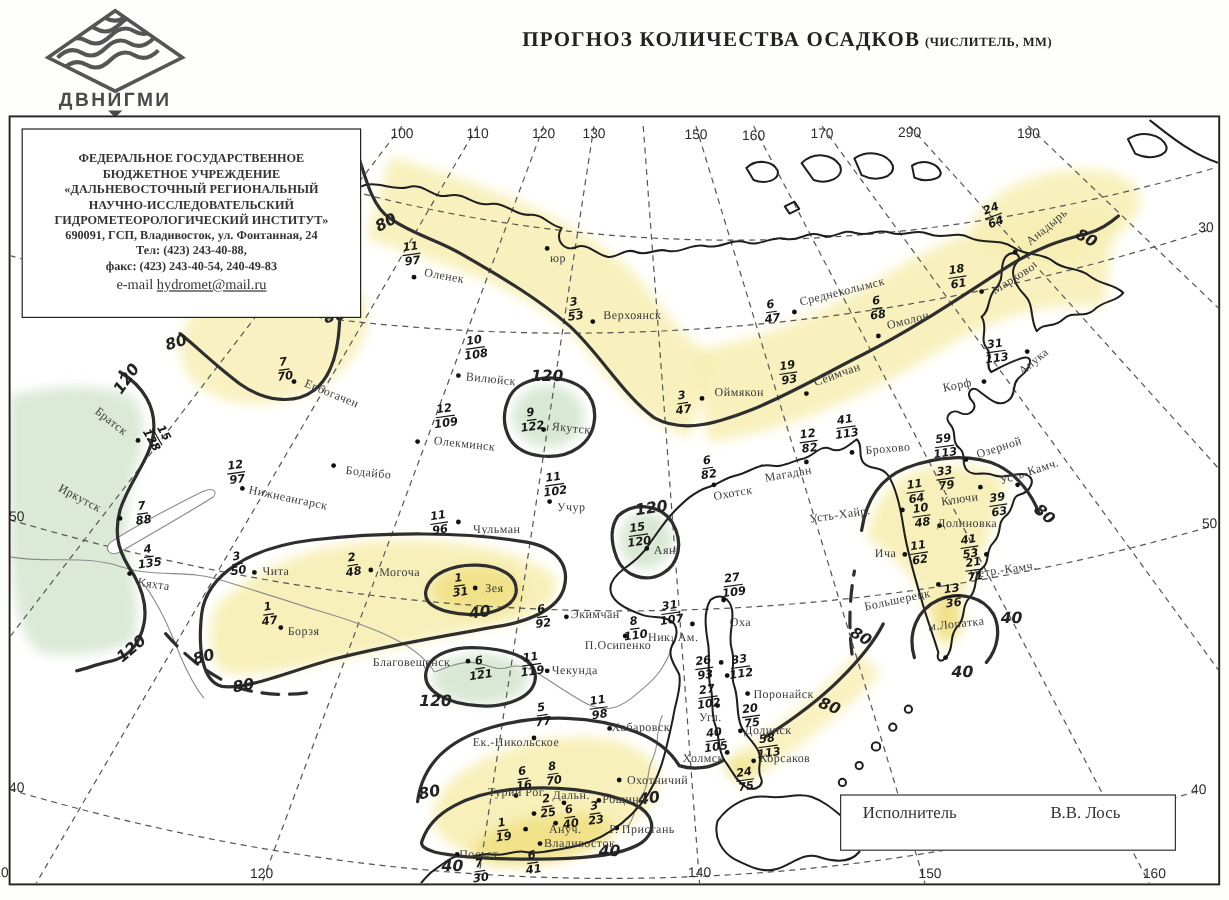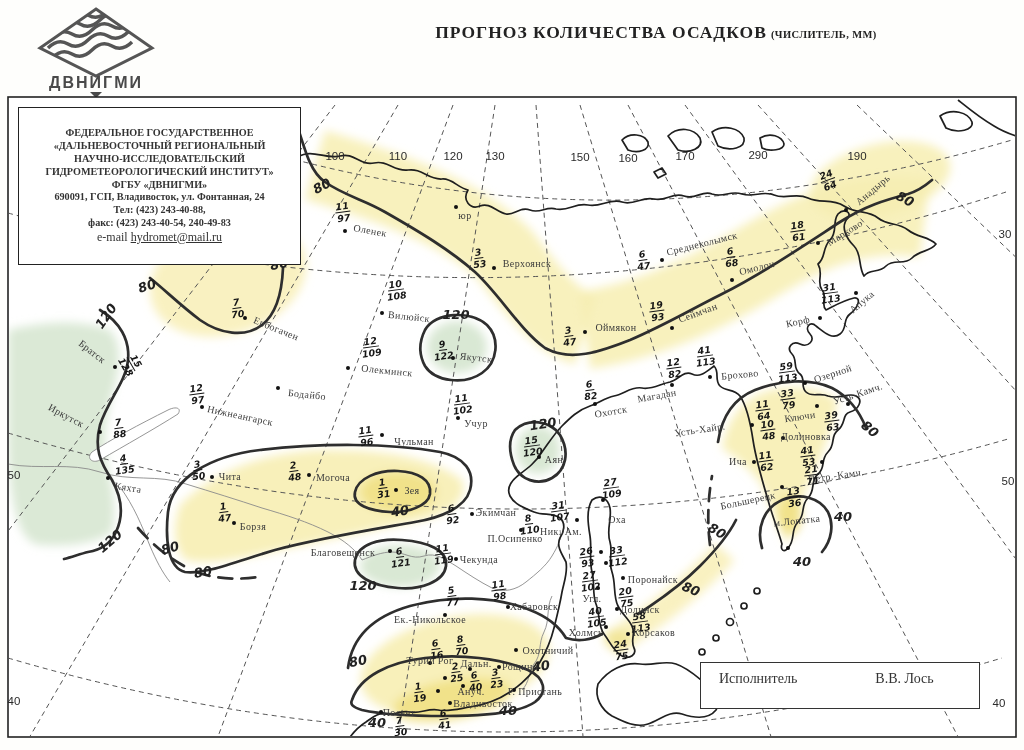--- a/index.html
+++ b/index.html
@@ -20,21 +20,21 @@
   #infobox .em{font:12px "Liberation Serif",serif;color:#333;}
   #infobox .em u{text-decoration:underline;}
   
   #execbox{position:absolute;left:700px;top:662px;width:280px;height:47px;border:1.4px solid #333;
            background:#fff;z-index:5;display:flex;align-items:flex-start;padding-top:8px;box-sizing:border-box;}
   #execbox span{font:14px "Liberation Serif",serif;color:#333;}
   #execbox .e1{margin-left:18px;}
   #execbox .e2{margin-left:78px;}
   
   .grid-label{position:absolute;transform:translate(-50%,-50%);font:11.5px "Liberation Sans",sans-serif;
-              color:#2b2b2b;z-index:4;white-space:nowrap;margin-top:44px;}
+              color:#2b2b2b;z-index:4;white-space:nowrap;}
   .iso-label{position:absolute;transform:translate(-50%,-50%);font:italic bold 13px "DejaVu Sans",sans-serif;
              color:#222;z-index:4;white-space:nowrap;}
   .st-label{position:absolute;transform:translate(-50%,-50%);font:10px/10px "Liberation Serif",serif;
             letter-spacing:.4px;color:#3c3c3c;z-index:4;white-space:nowrap;}
   .st-dot{position:absolute;width:4px;height:4px;border-radius:50%;background:#111;z-index:4;
           transform:translate(-50%,-50%);}
   .frac{position:absolute;transform:translate(-50%,-50%);text-align:center;z-index:4;
         font:italic bold 9.5px/9px "DejaVu Sans",sans-serif;color:#161616;white-space:nowrap;}
   .frac .n{display:inline-block;border-bottom:1.1px solid #161616;padding:0 1px 1px 1px;}
   .frac .d{display:block;padding-top:1px;}
@@ -160,24 +160,24 @@
         <path d="M196,572 C218,580 242,580 264,576" stroke-dasharray="14,9"></path>
       </g>
     </g>
 
     <rect x="8" y="97" width="1008" height="640" fill="none" stroke="#222" stroke-width="1.6"></rect>
   </svg>
 
   <div id="infobox">
     <div id="info-lines">
         <div class="il">ФЕДЕРАЛЬНОЕ ГОСУДАРСТВЕННОЕ</div>
+        <div class="il">БЮДЖЕТНОЕ УЧРЕЖДЕНИЕ</div>
         <div class="il">«ДАЛЬНЕВОСТОЧНЫЙ РЕГИОНАЛЬНЫЙ</div>
         <div class="il">НАУЧНО-ИССЛЕДОВАТЕЛЬСКИЙ</div>
         <div class="il">ГИДРОМЕТЕОРОЛОГИЧЕСКИЙ ИНСТИТУТ»</div>
-        <div class="il">ФГБУ «ДВНИГМИ»</div>
         <div class="il">690091, ГСП, Владивосток, ул. Фонтанная, 24</div>
         <div class="il">Тел: (423) 243-40-88,</div>
         <div class="il">факс: (423) 243-40-54,  240-49-83</div>
       </div>
     <div class="em"><span>e-mail </span><u>hydromet@mail.ru</u></div>
   </div>
 
   <div id="execbox">
     <span class="e1">Исполнитель</span>
     <span class="e2">В.В. Лось</span>

